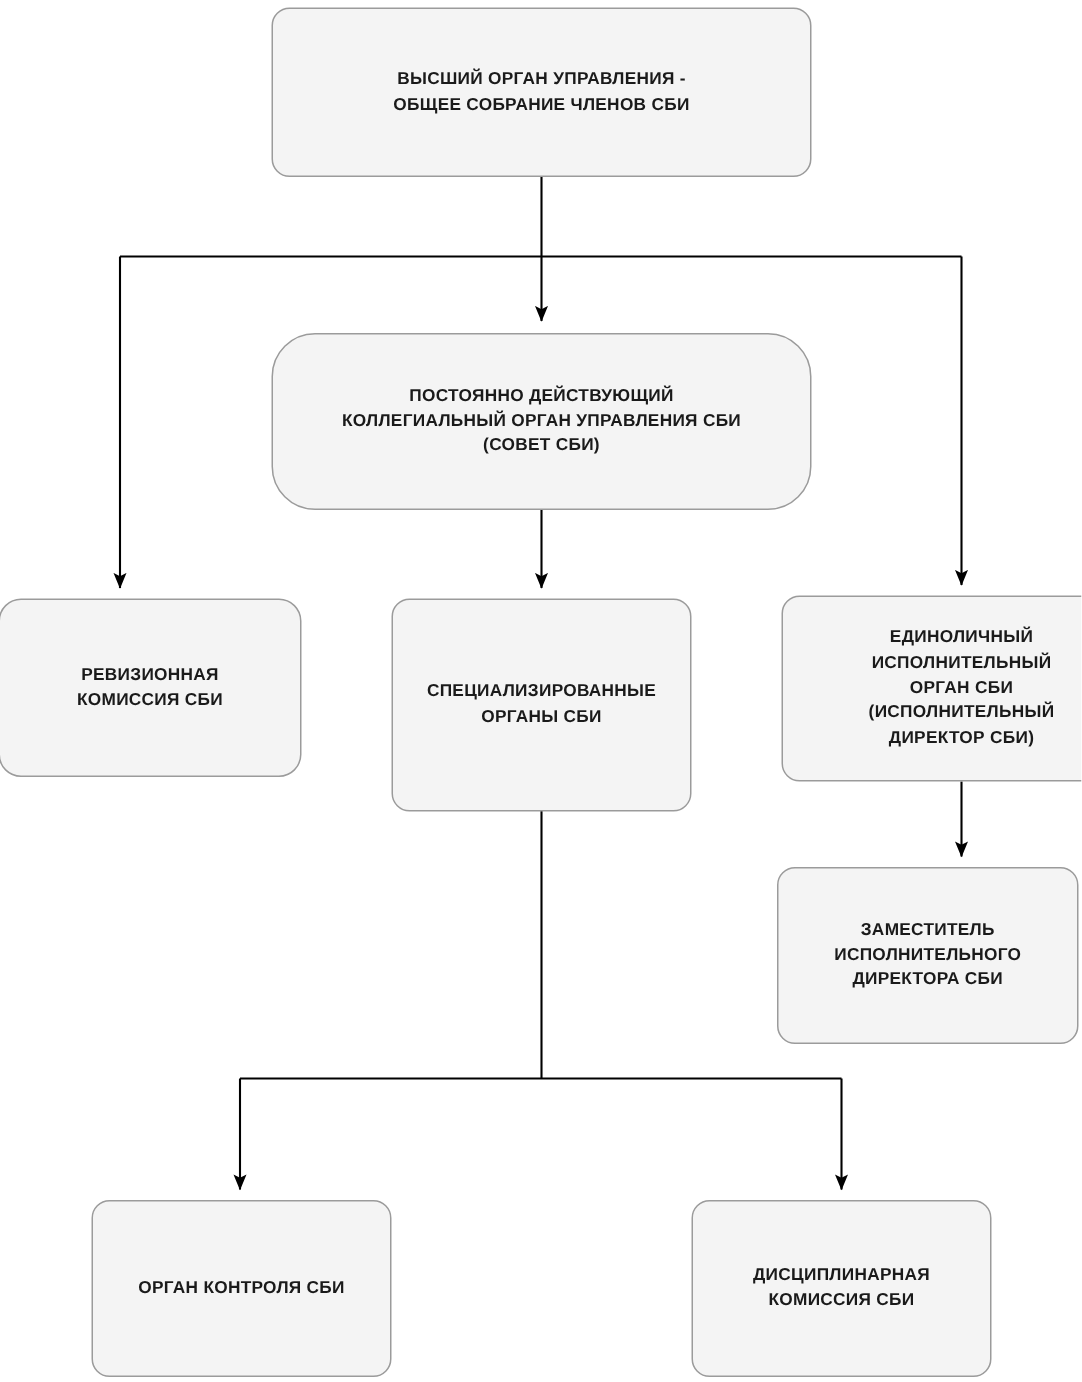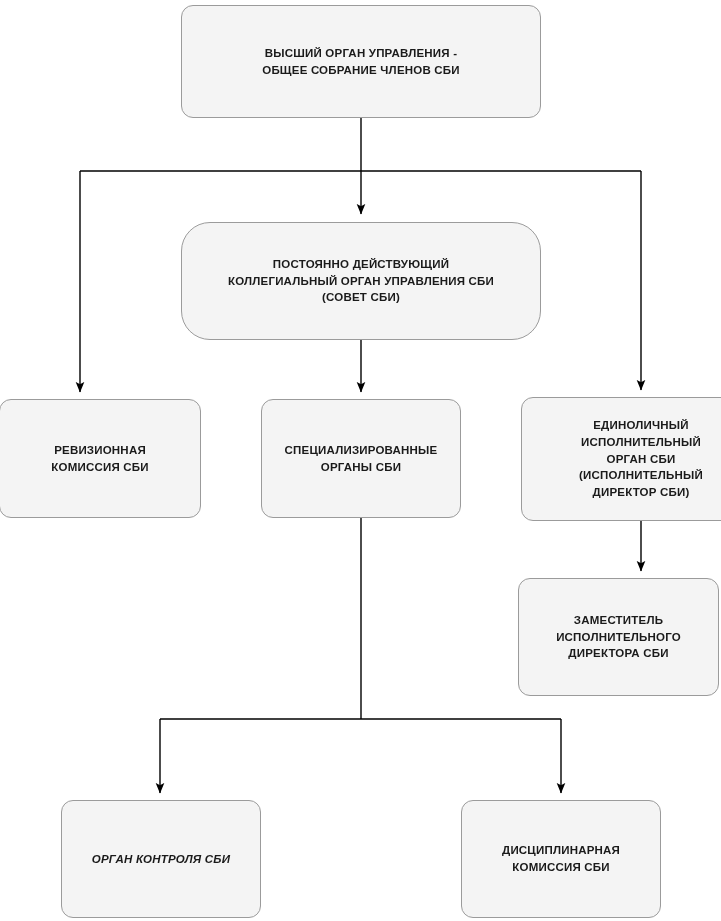--- a/index.html
+++ b/index.html
@@ -45,27 +45,27 @@
     white-space: pre-line;
     display: block;
     width: 100%;
   }
 
   
   #node-general-meeting { left: 181px; top: 5px; width: 360px; height: 113px; }
   
   #node-council         { left: 181px; top: 222px; width: 360px; height: 118px; border-radius: 29px; }
   
-  #node-audit           { left: -1px;  top: 399px; width: 202px; height: 119px; }
-  #node-specialized     { left: 261px; top: 399px; width: 200px; height: 119px; justify-content: flex-end; }
+  #node-audit           { left: -1px;  top: 399px; width: 202px; height: 119px; border-radius: 15px; }
+  #node-specialized     { left: 261px; top: 399px; width: 200px; height: 142px; justify-content: flex-end; }
   #node-executive       { left: 521px; top: 397px; width: 240px; height: 124px; }
   
   #node-deputy          { left: 518px; top: 578px; width: 201px; height: 118px; }
   
-  #node-control         { left: 61px;  top: 800px; width: 200px; height: 118px; font-style: italic; }
+  #node-control         { left: 61px;  top: 800px; width: 200px; height: 118px; }
   #node-disciplinary    { left: 461px; top: 800px; width: 200px; height: 118px; }
 </style>
 </head>
 <body>
 
 <div id="diagram-root">
 
   <svg id="connector-layer" width="721" height="921" viewBox="0 0 721 921" xmlns="http://www.w3.org/2000/svg">
     <defs>
       <marker id="arrowhead" markerWidth="9" markerHeight="9" refX="7.2" refY="3.4" orient="auto" markerUnits="strokeWidth">

